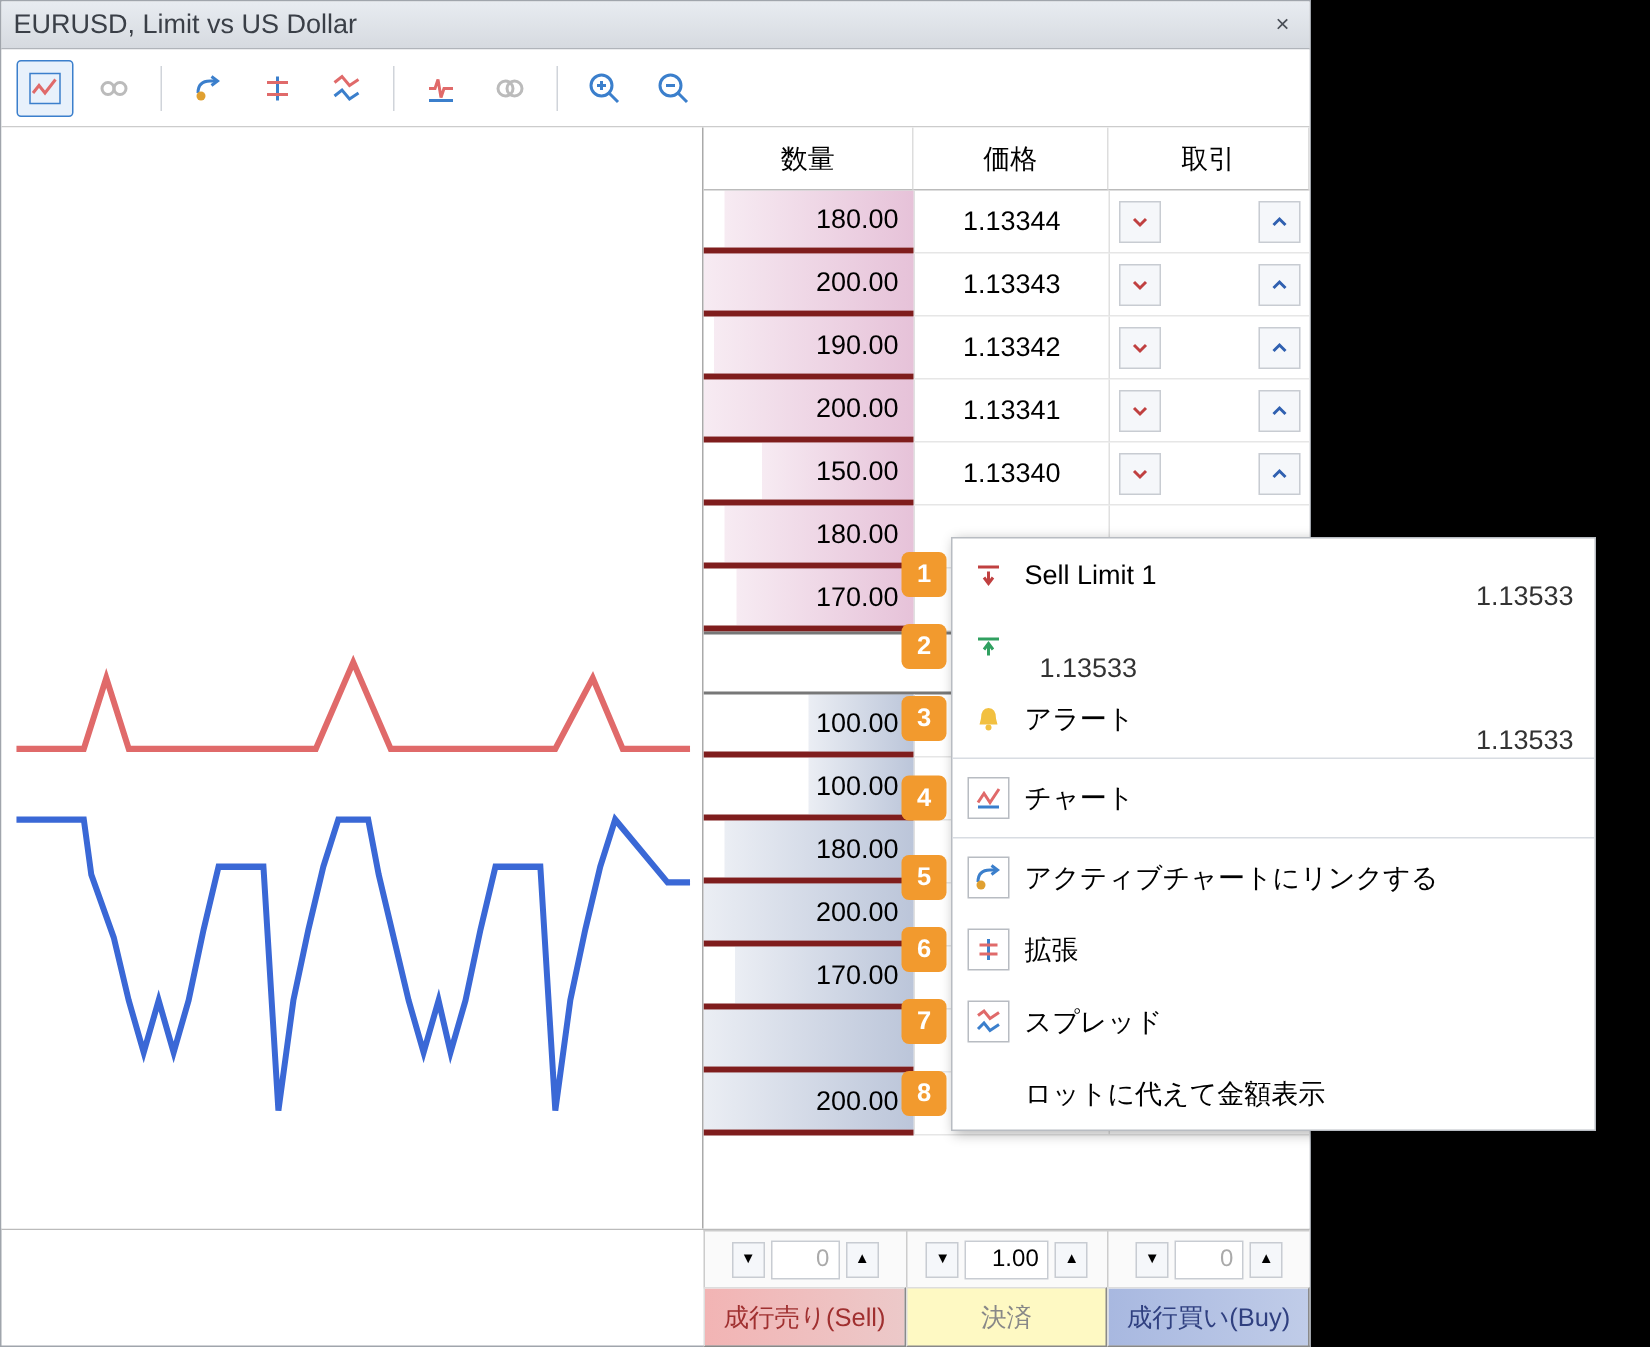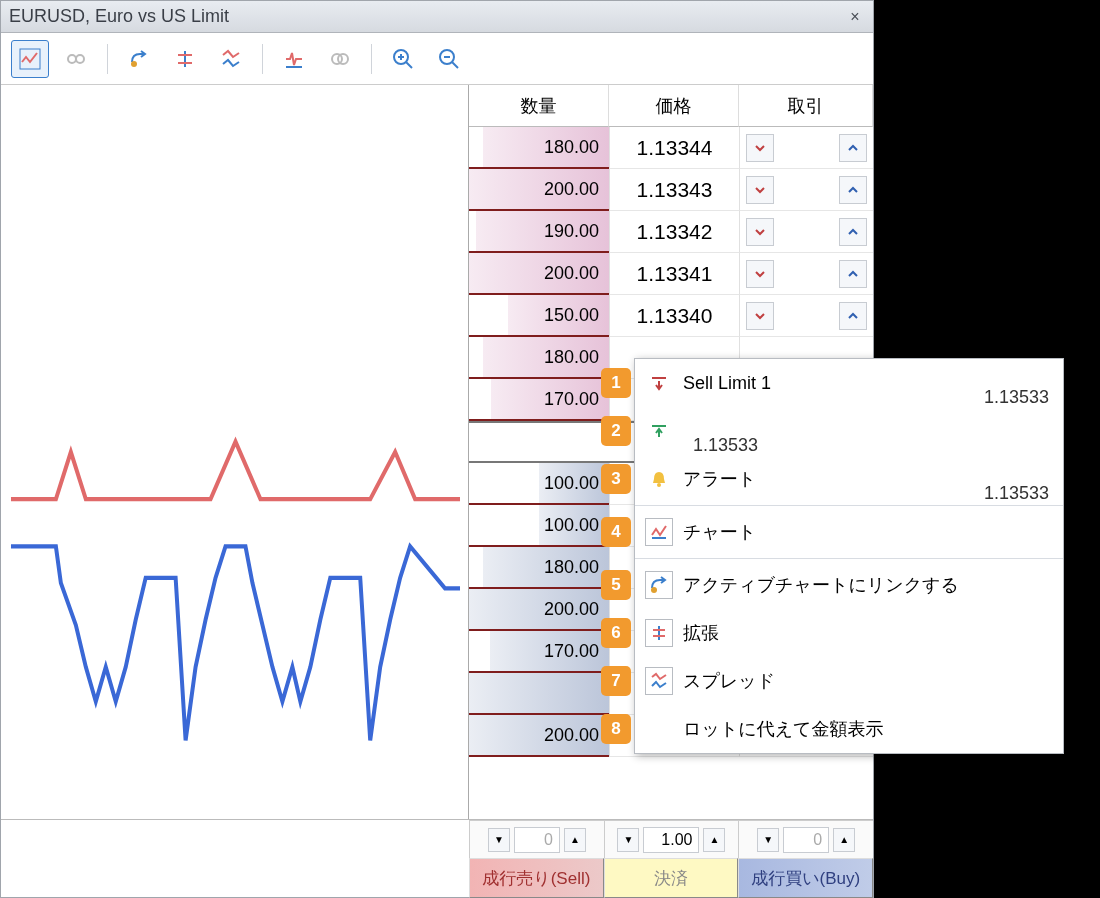--- a/index.html
+++ b/index.html
@@ -48,29 +48,29 @@
   display: flex; align-items: center; justify-content: center;
   border-bottom: 1px solid #bbb; border-right: 1px solid #ddd;
 }
 .dom-body { flex: 1; overflow: hidden; }
 .dom-row {
   display: grid; grid-template-columns: 140px 130px 1fr;
   height: 42px; position: relative;
 }
 .qty-cell {
   position: relative; display: flex; align-items: center; justify-content: flex-end;
-  padding-right: 10px; font-size: 18px; border-bottom: 2px solid #7f1d1d;
+  padding-right: 10px; font-size: 18px; border-bottom: 4px solid #7f1d1d;
 }
 .qty-bar { position: absolute; right: 0; top: 0; bottom: 0; }
 .qty-bar.ask { background: linear-gradient(to right, rgba(200,120,170,0.15), rgba(200,120,170,0.45)); }
 .qty-bar.bid { background: linear-gradient(to right, rgba(120,140,180,0.15), rgba(120,140,180,0.5)); }
 .qty-text { position: relative; z-index: 1; }
 .price-cell {
   display: flex; align-items: center; justify-content: center;
-  font-size: 21px; border-bottom: 1px solid #e6e6e6; border-left: 1px solid #e0e0e0;
+  font-size: 18px; border-bottom: 1px solid #e6e6e6; border-left: 1px solid #e0e0e0;
 }
 .trade-cell {
   display: flex; align-items: center; gap: 4px; padding: 0 6px;
   border-bottom: 1px solid #e6e6e6; border-left: 1px solid #e0e0e0;
 }
 .arrow-btn {
   width: 28px; height: 28px; border: 1px solid #c8ccd2; background: #f5f7fa;
   display: flex; align-items: center; justify-content: center; cursor: pointer;
 }
 .spacer-row { height: 42px; border-top: 2px solid #777; border-bottom: 2px solid #777; }
@@ -134,21 +134,21 @@
 .menu-label { flex: 1; }
 .menu-value { color: #333; margin-left: 10px; margin-top: 29px; }
 .menu-sep { height: 1px; background: #d8dce2; margin: 2px 0; }
 </style>
 </head>
 <body>
 
 <div class="window">
 
   <div class="titlebar">
-    <span class="title">EURUSD, Euro vs US Limit</span>
+    <span class="title">EURUSD, Limit vs US Dollar</span>
     <span class="close">×</span>
   </div>
 
   <div class="toolbar">
     <div class="tbtn active">
       <svg width="22" height="22">
           <rect x="1" y="1" width="20" height="20" fill="none" stroke="#3b7fcc"></rect>
           <polyline points="3,14 7,9 11,14 18,5" fill="none" stroke="#e06a6a" stroke-width="2"></polyline>
         </svg>
     </div>

